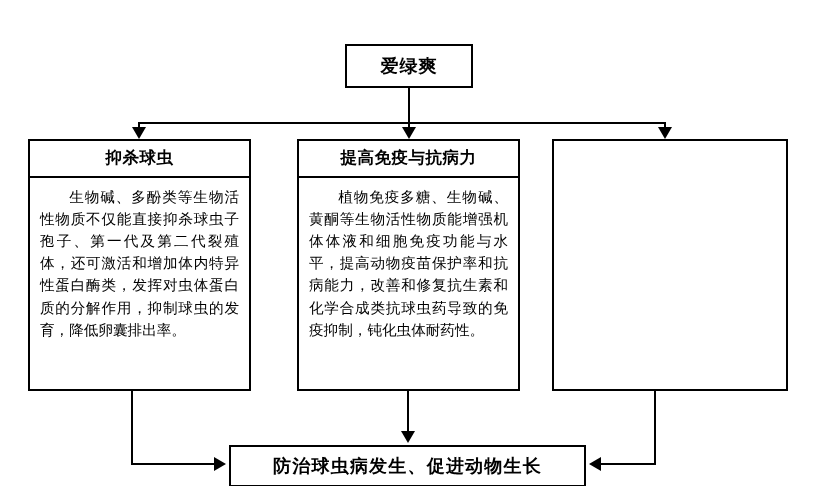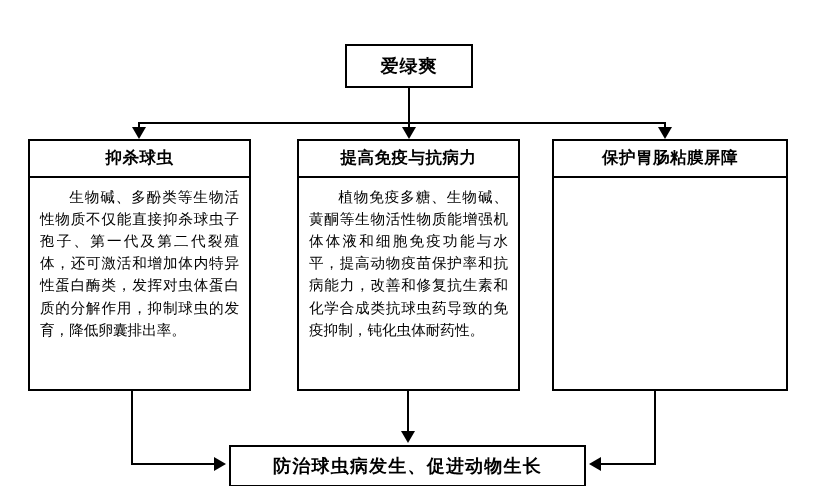--- a/index.html
+++ b/index.html
@@ -150,21 +150,20 @@
     <div class="box-title">提高免疫与抗病力</div>
     <div class="box-body">植物免疫多糖、生物碱、黄酮等生物活性物质能增强机体体液和细胞免疫功能与水平，提高动物疫苗保护率和抗病能力，改善和修复抗生素和化学合成类抗球虫药导致的免疫抑制，钝化虫体耐药性。</div>
   </div>
 
   <div class="box" id="node-b1">
     <div class="box-title">抑杀球虫</div>
     <div class="box-body">生物碱、多酚类等生物活性物质不仅能直接抑杀球虫子孢子、第一代及第二代裂殖体，还可激活和增加体内特异性蛋白酶类，发挥对虫体蛋白质的分解作用，抑制球虫的发育，降低卵囊排出率。</div>
   </div>
 
   <div class="box" id="node-b3">
-    <div class="box-title">保护胃肠粘膜屏障</div>
   </div>
 
   <div class="line line-v" style="left:131px; top:365px; height:74px;"></div>
   <div class="line line-h" style="left:131px; top:437px; width:83px;"></div>
   <div class="arrow arrow-right" style="left:214px; top:431px;"></div>
 
   <div class="line line-v" style="left:407px; top:365px; height:42px;"></div>
   <div class="arrow arrow-down" style="left:401px; top:405px;"></div>
 
   <div class="line line-v" style="left:654px; top:365px; height:74px;"></div>

